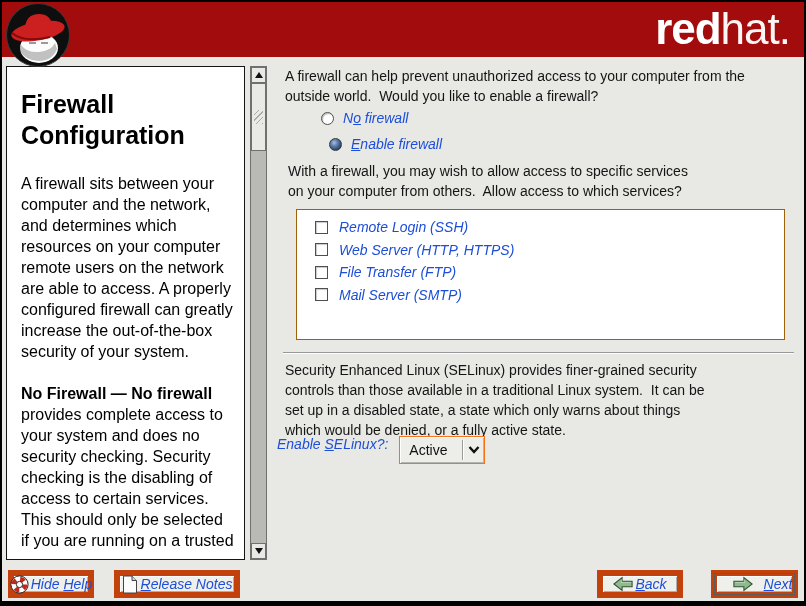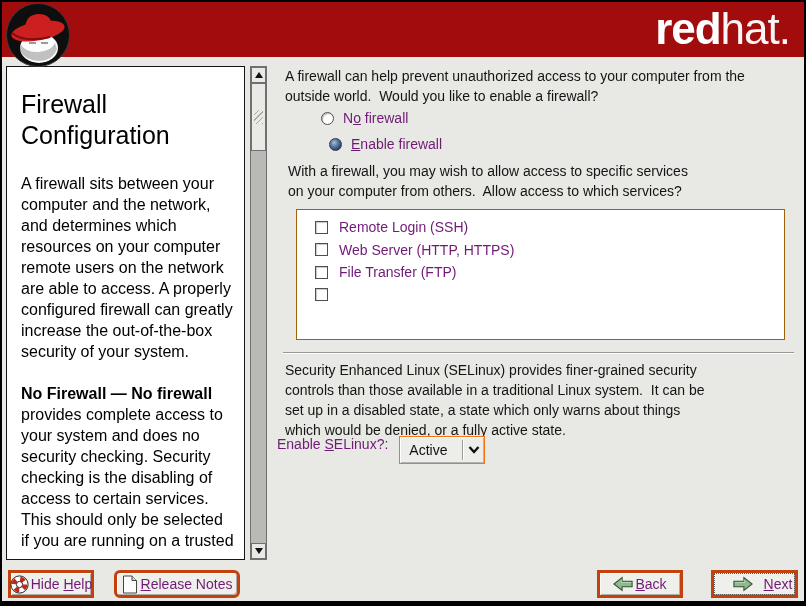--- a/index.html
+++ b/index.html
@@ -29,21 +29,21 @@
   }
   .brand .b1 { font-weight:bold; }
   .brand .b2 { font-weight:normal; opacity:.96; }
   
   .help {
     position:absolute; left:6px; top:66px; width:239px; height:494px;
     background:#fff; border:1px solid #141414; overflow:hidden;
   }
   .help-inner { padding:10px 10px 0 14px; color:#000; }
   .help-title {
-    font-size:25px; font-weight:normal; line-height:31px;
+    font-size:25px; font-weight:bold; line-height:31px;
     margin:12px 0 22px 0;
   }
   .help-inner p { font-size:16px; line-height:21px; margin:0 0 21px 0; }
   
   .sb {
     position:absolute; left:250px; top:66px; width:17px; height:494px;
     background:#B9B9B6; border:1px solid #707070;
   }
   .sb-btn {
     position:absolute; left:0; width:15px; height:16px;
@@ -69,21 +69,21 @@
   .radio {
     width:13px; height:13px; border-radius:50%;
     background:#fff; border:1px solid #4e4e4e;
     box-shadow:inset 1px 1px 1px rgba(0,0,0,.28);
   }
   .radio.selected {
     border-color:#38383a;
     background:radial-gradient(circle at 38% 34%, #A8BEDC 0%, #5F7EAC 35%, #243F66 78%);
     box-shadow:none;
   }
-  .ctl-label { font-size:14px; white-space:pre; color:#701a75; }
+  .ctl-label { font-size:14px; white-space:pre; color:#1d4ed8;font-style:italic; }
   .mn { text-decoration:underline; }
   .svc-intro { position:absolute; left:288px; top:161px; }
   .svc-box {
     position:absolute; left:296px; top:209px; width:489px; height:131px;
     background:#fff; border:1px solid #a16207; padding:6px 0 0 18px;
   }
   .svc-row { display:flex; align-items:center; height:22.5px; }
   .checkbox {
     width:13px; height:13px; background:#fff; border:1px solid #4e4e4e;
     box-shadow:inset 1px 1px 1px rgba(0,0,0,.22); margin-right:11px; flex:none;
@@ -100,28 +100,28 @@
     border:1px solid #f97316;
     box-shadow:inset 1px 1px 0 #fff, inset -1px -1px 0 #B4B4B1;
     display:flex; align-items:stretch;
   }
   .combo-text { flex:1; font-size:14px; display:flex; align-items:center; padding-left:9px; }
   .combo-sep { width:1px; background:#9a9a9a; box-shadow:1px 0 0 #fff; margin:3px 0; }
   .combo-arrow { width:21px; display:flex; align-items:center; justify-content:center; }
   
   .btn {
     position:absolute; top:570px; height:28px;
-    background:#EFEFEC; border:3px solid #c2410c;
+    background:#EFEFEC; border:6px solid #c2410c;
     box-shadow:inset 1px 1px 0 #fff, inset -1px -1px 0 #AEAEAB;
     display:flex; align-items:center; justify-content:center;
     font-size:14px; color:#111; cursor:default;
   }
   .btn .ctl-label { font-size:14px; }
   #btn-hide-help { left:8px; width:86px; gap:2px; }
-  #btn-release-notes { left:114px; width:126px; gap:3px;border-radius:6px; }
+  #btn-release-notes { left:114px; width:126px; gap:3px; }
   #btn-back { left:597px; width:86px; gap:2px; }
   #btn-next { left:711px; width:87px; gap:11px; outline:1px dotted #555; outline-offset:-4px;padding-left:16px; }
   .icon { flex:none; display:block; }
 </style>
 </head>
 <body>
 
 <div class="frame"></div>
 
 <div class="header">
@@ -187,20 +187,21 @@
   <div class="svc-row">
     <span class="checkbox"></span>
     <span class="ctl-label">Web Server (HTTP, HTTPS)</span>
   </div>
   <div class="svc-row">
     <span class="checkbox"></span>
     <span class="ctl-label">File Transfer (FTP)</span>
   </div>
   <div class="svc-row">
     <span class="checkbox"></span>
+    <span class="ctl-label">Mail Server (SMTP)</span>
   </div>
 </div>
 
 <div class="separator"></div>
 
 <div class="selinux-para">
   <div class="line">Security Enhanced Linux (SELinux) provides finer-grained security</div>
   <div class="line">controls than those available in a traditional Linux system.  It can be</div>
   <div class="line">set up in a disabled state, a state which only warns about things</div>
   <div class="line">which would be denied, or a fully active state.</div>

